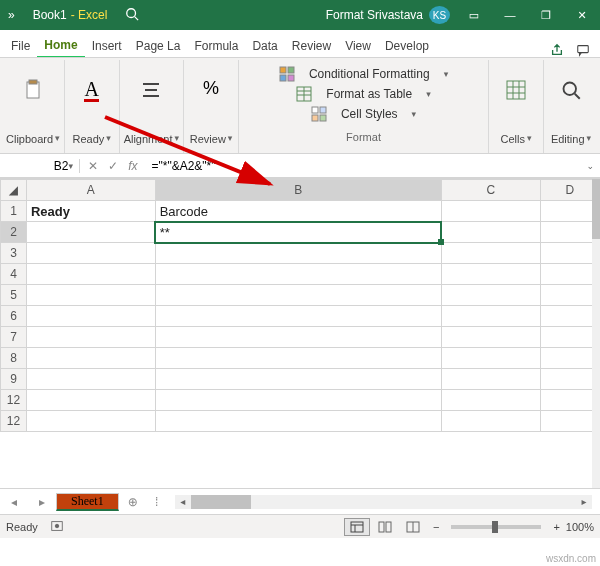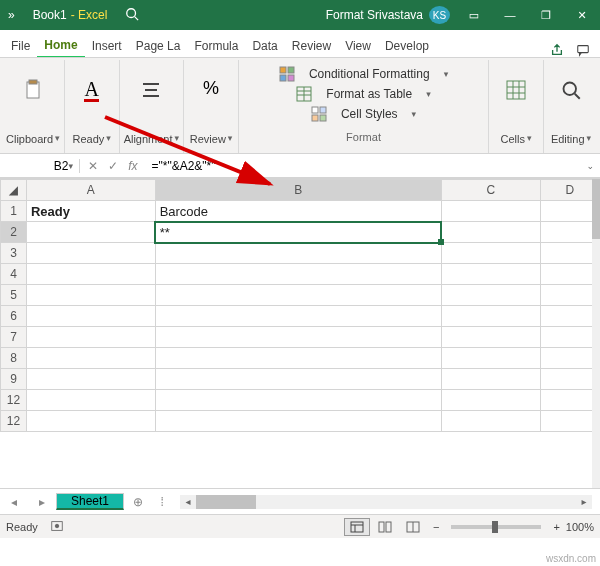--- a/index.html
+++ b/index.html
@@ -45,21 +45,21 @@
   .colC { width: 100px; }
   .colD { width: 60px; }
   .vscroll { position: absolute; right: 0; top: 0; bottom: 0; width: 8px; background: #f0f0f0; }
   .vscroll .thumb { position: absolute; top: 0; left: 0; right: 0; height: 60px; background: #c1c1c1; }
 
   .sel-cell { outline: 2px solid #217346; outline-offset: -1px; position: relative; }
   .sel-cell::after { content: ""; position: absolute; right: -3px; bottom: -3px; width: 6px; height: 6px; background: #217346; }
 
   .sheetbar { height: 26px; border-top: 1px solid #d4d4d4; display: flex; align-items: center; font-size: 12px; background: #fff; }
   .sheetbar .navbtn { width: 28px; text-align: center; color: #888; }
-  .sheetbar .tabname { padding: 0 14px; border: 1px solid #ccc; border-bottom: 2px solid #217346; background: #14b8a6; }
+  .sheetbar .tabname { padding: 0 14px; border: 1px solid #ccc; border-bottom: 2px solid #217346; background: #c2410c; font-family: Liberation Serif, serif; }
   .sheetbar .addsheet { width: 28px; text-align: center; color: #888; }
   .hscroll { flex: 1; margin: 0 8px; height: 14px; background: #f0f0f0; display: flex; align-items: center; position: relative; }
   .hscroll .lbtn, .hscroll .rbtn { width: 16px; text-align: center; color: #666; font-size: 10px; }
   .hscroll .track { flex: 1; height: 14px; position: relative; }
   .hscroll .thumb { position: absolute; left: 0; top: 0; height: 14px; width: 60px; background: #c1c1c1; }
 
   .statusbar { height: 24px; background: #f3f2f1; border-top: 1px solid #d4d4d4; display: flex; align-items: center; font-size: 11px; color: #444; padding: 0 6px; }
   .statusbar .view-btn { width: 26px; height: 18px; border: 1px solid transparent; display: inline-flex; align-items: center; justify-content: center; margin: 0 1px; }
   .statusbar .view-btn.active { border-color: #999; background: #e6e6e6; }
   .zoom-slider { width: 90px; height: 4px; background: #c8c8c8; margin: 0 6px; position: relative; }

